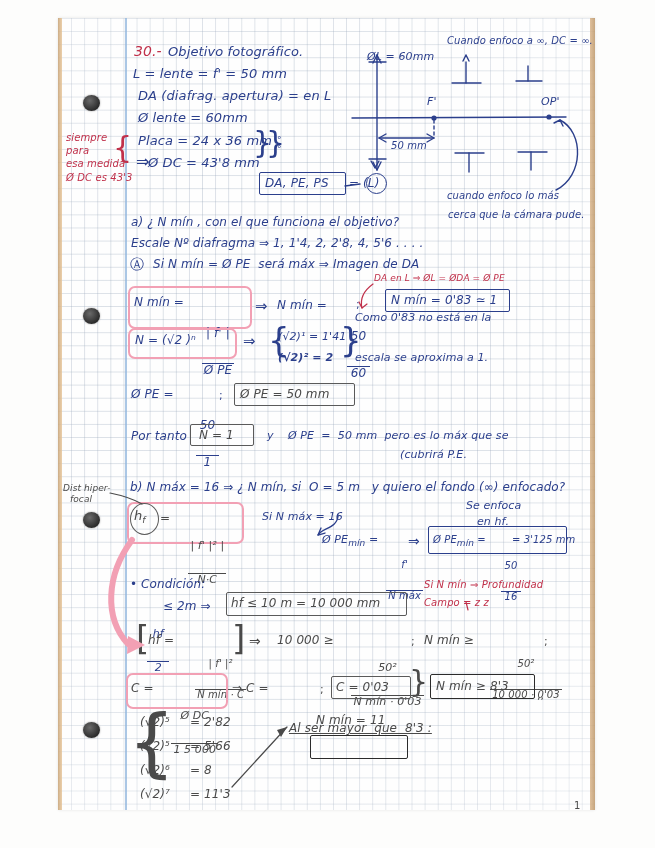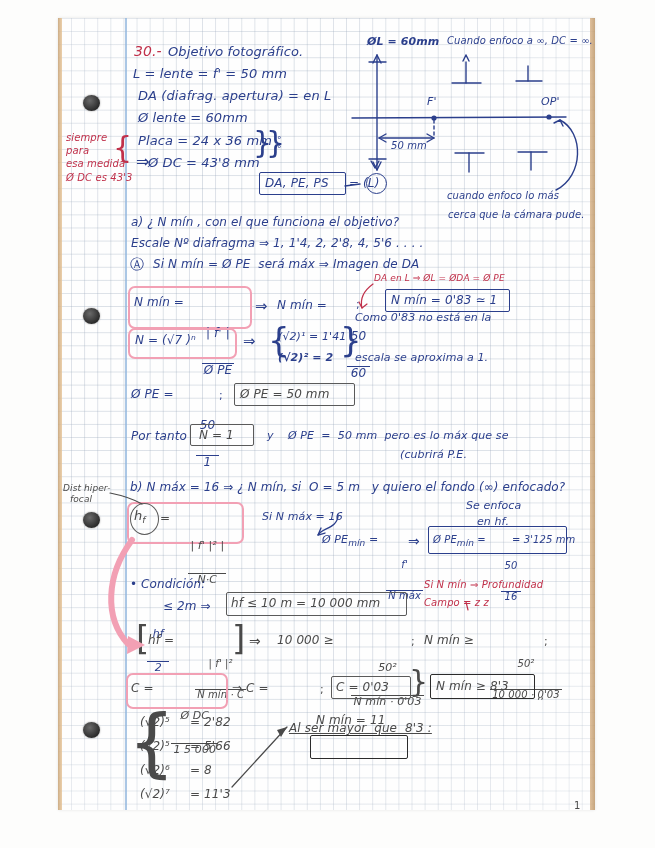--- a/index.html
+++ b/index.html
@@ -92,21 +92,21 @@
   <div class="ink blue hand f12" style="left:265px;top:177px;">DA, PE, PS</div>
   <div class="ink blue hand f12" style="left:349px;top:177px;">= (L)</div>
   <div class="circlepencil" style="left:366px;top:173px;width:19px;height:19px;border-color:#2b3f8c;"></div>
 
   <div class="ink red hand f10" style="left:66px;top:133px;">siempre</div>
   <div class="ink red hand f10" style="left:66px;top:146px;">para</div>
   <div class="ink red hand f10" style="left:66px;top:159px;">esa medida</div>
   <div class="ink red hand f10" style="left:66px;top:173px;">Ø DC es 43'3</div>
   <div class="ink red f16" style="left:113px;top:136px;line-height:0.8;font-size:30px;">{</div>
 
-  <div class="ink blue hand f11" style="left:367px;top:36px;font-weight:bold;">ØL = 60mm</div>
+  <div class="ink blue hand f11" style="left:367px;top:51px;">ØL = 60mm</div>
   <div class="ink blue hand f10" style="left:447px;top:36px;">Cuando enfoco a ∞, DC = ∞.</div>
   <div class="ink blue hand f11" style="left:427px;top:96px;">F'</div>
   <div class="ink blue hand f11" style="left:541px;top:96px;">OP'</div>
   <div class="ink blue hand f10" style="left:391px;top:141px;">50 mm</div>
   <div class="ink blue hand f10" style="left:447px;top:191px;">cuando enfoco lo más</div>
   <div class="ink blue hand f10" style="left:448px;top:210px;">cerca que la cámara pude.</div>
 
   <div class="ink blue hand f12" style="left:131px;top:216px;">a) ¿ N mín , con el que funciona el objetivo?</div>
 
   <div class="ink blue hand f12" style="left:131px;top:237px;">Escale Nº diafragma ⇒ 1, 1'4, 2, 2'8, 4, 5'6 . . . .</div>
@@ -131,21 +131,21 @@
       <span class="num">50</span>
       <span class="den">60</span>
     </span>
   </div>
   <div class="ink blue f11" style="left:356px;top:299px;">;</div>
 
   <div class="boxpencil" style="left:385px;top:289px;width:123px;height:21px;border-color:#2b3f8c;"></div>
   <div class="ink blue hand f12" style="left:391px;top:294px;">N mín = 0'83 ≃ 1</div>
 
   <div class="boxpink" style="left:128px;top:328px;width:105px;height:27px;"></div>
-  <div class="ink blue hand f12" style="left:135px;top:334px;">N = (√7 )ⁿ</div>
+  <div class="ink blue hand f12" style="left:135px;top:334px;">N = (√2 )ⁿ</div>
   <div class="ink blue f15" style="left:243px;top:334px;">⇒</div>
 
   <div class="ink blue f16" style="left:268px;top:327px;line-height:0.8;font-size:34px;">{</div>
   <div class="ink blue hand f11" style="left:278px;top:331px;">(√2)¹ = 1'41</div>
   <div class="ink blue hand f11" style="left:278px;top:352px;font-weight:bold;">(√2)² = 2</div>
   <div class="ink blue f16" style="left:340px;top:327px;line-height:0.8;font-size:34px;">}</div>
   <div class="ink blue hand f11" style="left:355px;top:312px;">Como 0'83 no está en la</div>
   <div class="ink blue hand f11" style="left:355px;top:352px;">escala se aproxima a 1.</div>
 
   <div class="ink blue hand f12" style="left:131px;top:388px;">Ø PE =</div>

